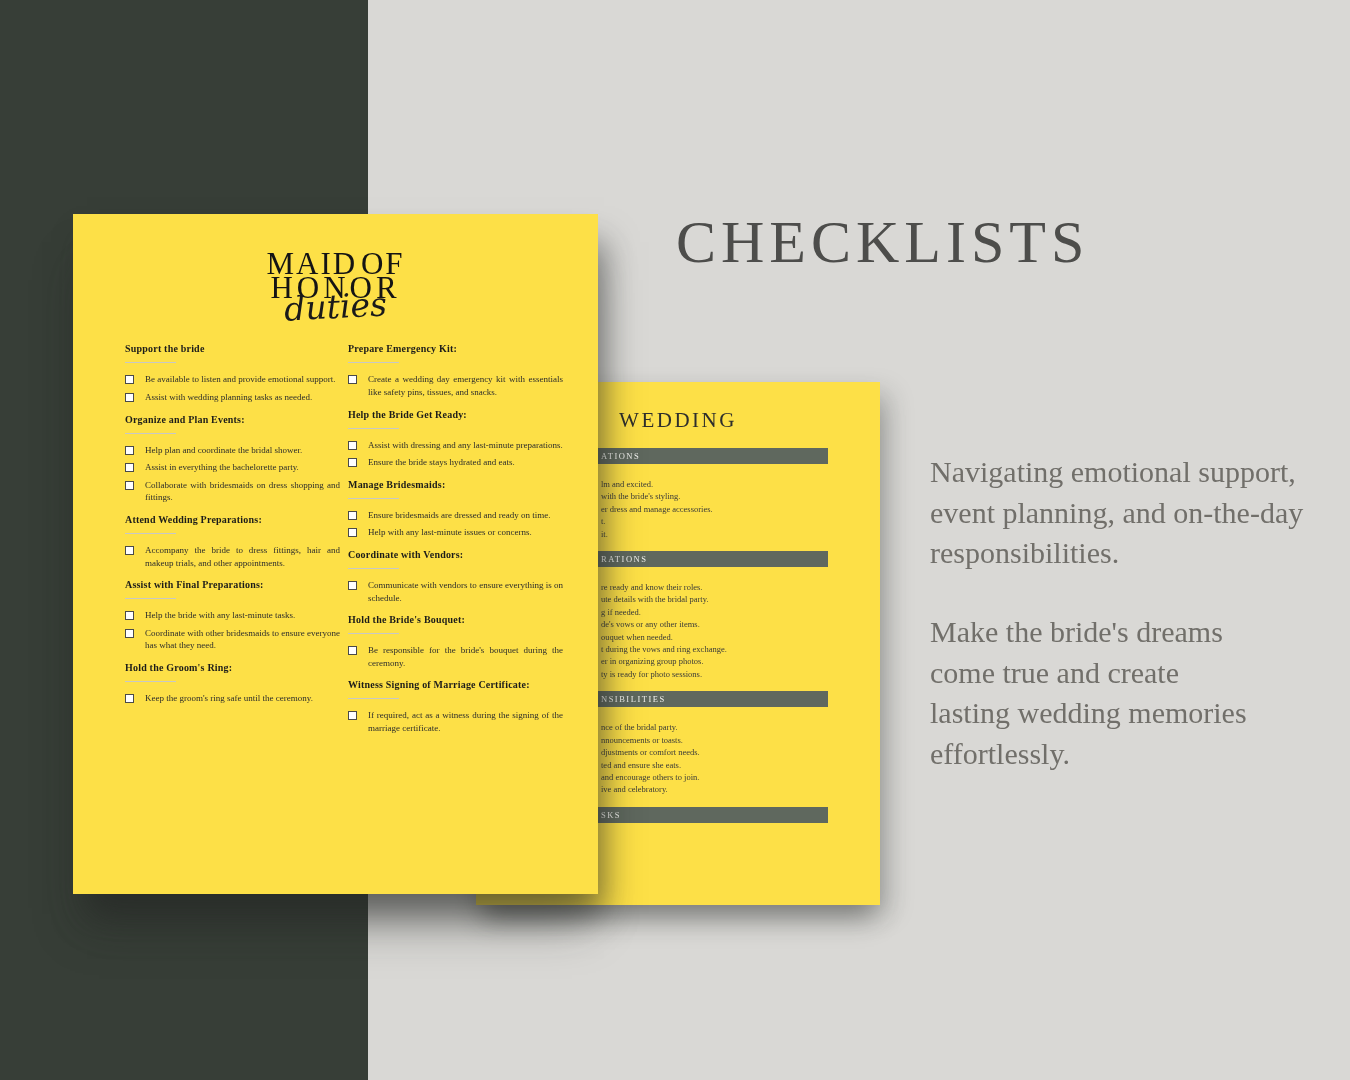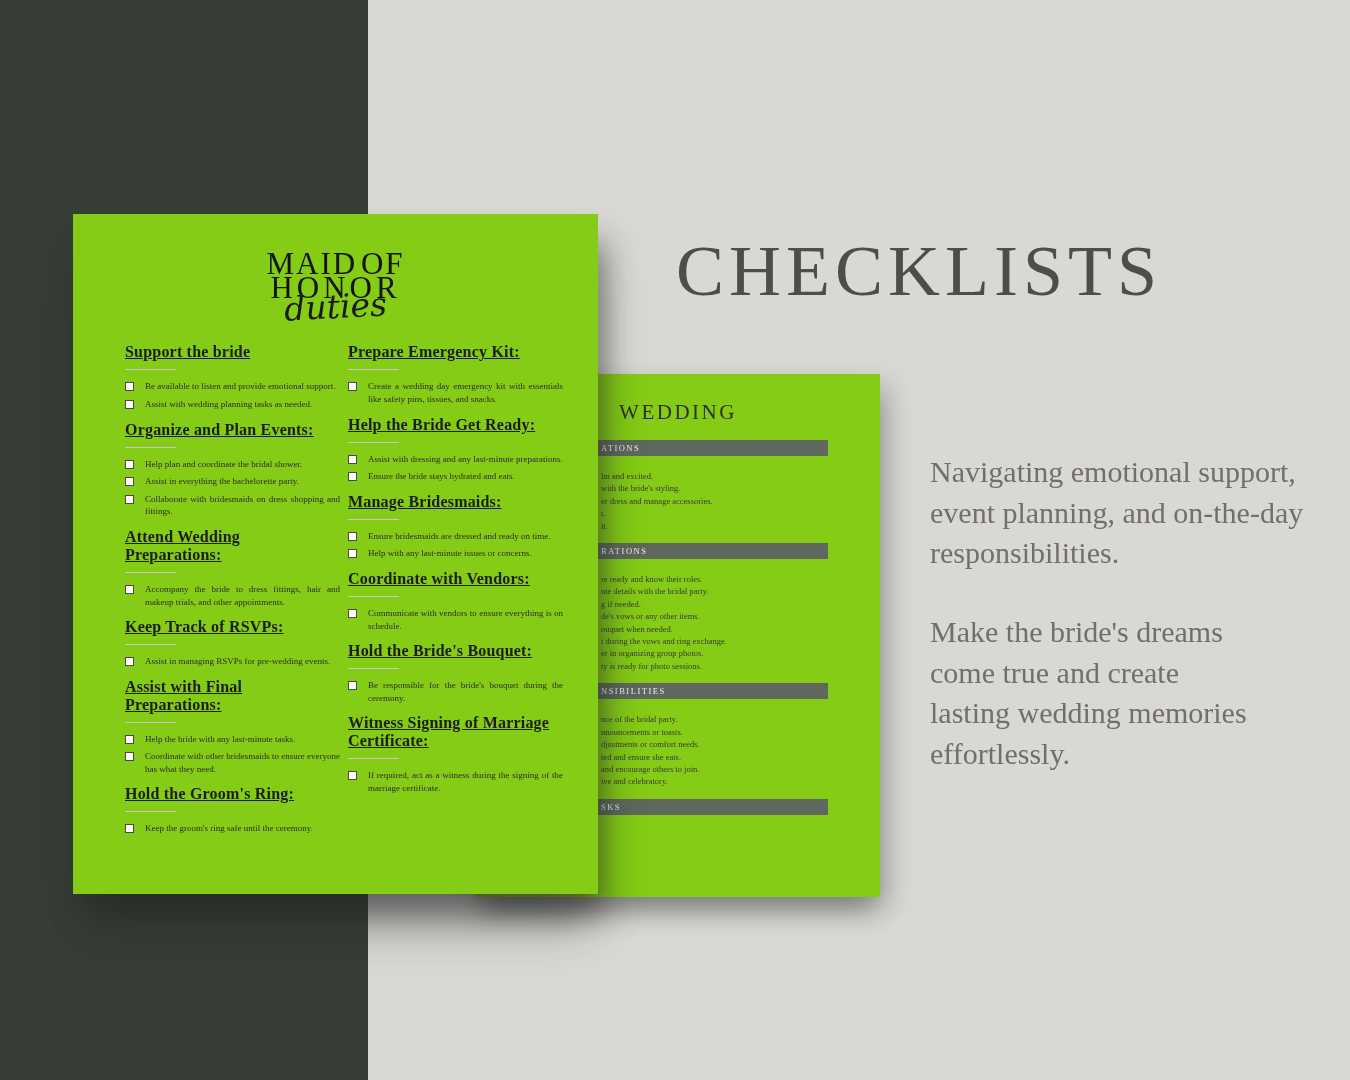--- a/index.html
+++ b/index.html
@@ -5,23 +5,23 @@
   * { margin:0; padding:0; box-sizing:border-box; }
   html,body { width:1350px; height:1080px; }
   body {
     position:relative; overflow:hidden;
     background:#D9D8D5;
     font-family:"Liberation Serif", serif;
   }
   .band { position:absolute; left:0; top:0; width:368px; height:1080px; background:#373E37; }
 
   
-  .page { position:absolute; background:#84cc16; }
+  .page { position:absolute; background:#fde047; }
   .page-wedding {
-    left:476px; top:374px; width:404px; height:523px;
+    left:476px; top:382px; width:404px; height:523px;
     box-shadow: 0 18px 26px -6px rgba(40,42,40,0.45), 10px 10px 24px rgba(40,42,40,0.18);
   }
   .w-title { text-align:center; margin-top:26px; font-size:21px; letter-spacing:2.5px; color:#2E2E2C; }
   .w-sub   { text-align:left; margin-top:4px; font-size:10px; letter-spacing:6px; color:#4E4E4A;
              font-family:"Liberation Sans", sans-serif; }
   .w-section { margin-bottom:11px; }
   .w-section:first-of-type { margin-top:19px; }
   .w-bar {
     margin-left:80px; margin-right:52px; height:16px; background:#5F685E;
     color:#F2F2EF; font-size:8.5px; letter-spacing:1.5px; line-height:16px;
@@ -40,30 +40,30 @@
     font-size:31px; color:#141414; letter-spacing:2px; word-spacing:-6px; font-weight:500;
   }
   .logo-line2 { letter-spacing:4px; }
   .logo-script {
     font-family:"DejaVu Serif", serif; font-style:italic; font-size:33px; color:#1A1A1A;
     margin-top:-10px; transform:rotate(-3deg); line-height:1;
   }
   .cols { display:flex; gap:8px; padding-left:52px; padding-right:35px; margin-top:20px; }
   .col { width:215px; }
   .sec { margin-bottom:10px; }
-  .sec-heading { font-size:16px; font-weight:bold; color:#1C1C1A; letter-spacing:0.2px;text-decoration:underline; }
+  .sec-heading { font-size:10px; font-weight:bold; color:#1C1C1A; letter-spacing:0.2px; }
   .sec-divider { width:51px; border:none; border-top:1px solid #C8C8C6; margin:8px 0 10px 0; }
   .item { display:flex; gap:11px; margin-bottom:5px; }
   .cb { flex:none; width:9px; height:9px; border:1px solid #4A4A48; margin-top:2px; background:#FFFFFF; }
   .item-text { font-size:9px; line-height:1.4; color:#2D2D2B; text-align:justify; }
 
   
   .headline {
-    position:absolute; left:676px; top:230px; width:640px;
-    font-size:72px; letter-spacing:5px; color:#4D4D4B; white-space:nowrap;
+    position:absolute; left:676px; top:208px; width:640px;
+    font-size:60px; letter-spacing:5px; color:#4D4D4B; white-space:nowrap;
   }
   .para { position:absolute; left:930px; width:390px; font-size:30px; line-height:1.35;
           color:#716F6A; white-space:pre-line; }
   .para-1 { top:452px; }
   .para-2 { top:612px; }
 </style>
 </head>
 <body>
 
 <div class="band"></div>
@@ -156,28 +156,20 @@
 
       <div class="sec">
         <div class="sec-heading">Attend Wedding Preparations:</div>
         <hr class="sec-divider">
         <div class="item">
           <span class="cb"></span>
           <span class="item-text">Accompany the bride to dress fittings, hair and makeup trials, and other appointments.</span>
         </div>
       </div>
 
-      <div class="sec">
-        <div class="sec-heading">Keep Track of RSVPs:</div>
-        <hr class="sec-divider">
-        <div class="item">
-          <span class="cb"></span>
-          <span class="item-text">Assist in managing RSVPs for pre-wedding events.</span>
-        </div>
-      </div>
 
       <div class="sec">
         <div class="sec-heading">Assist with Final Preparations:</div>
         <hr class="sec-divider">
         <div class="item">
           <span class="cb"></span>
           <span class="item-text">Help the bride with any last-minute tasks.</span>
         </div>
         <div class="item">
           <span class="cb"></span>

